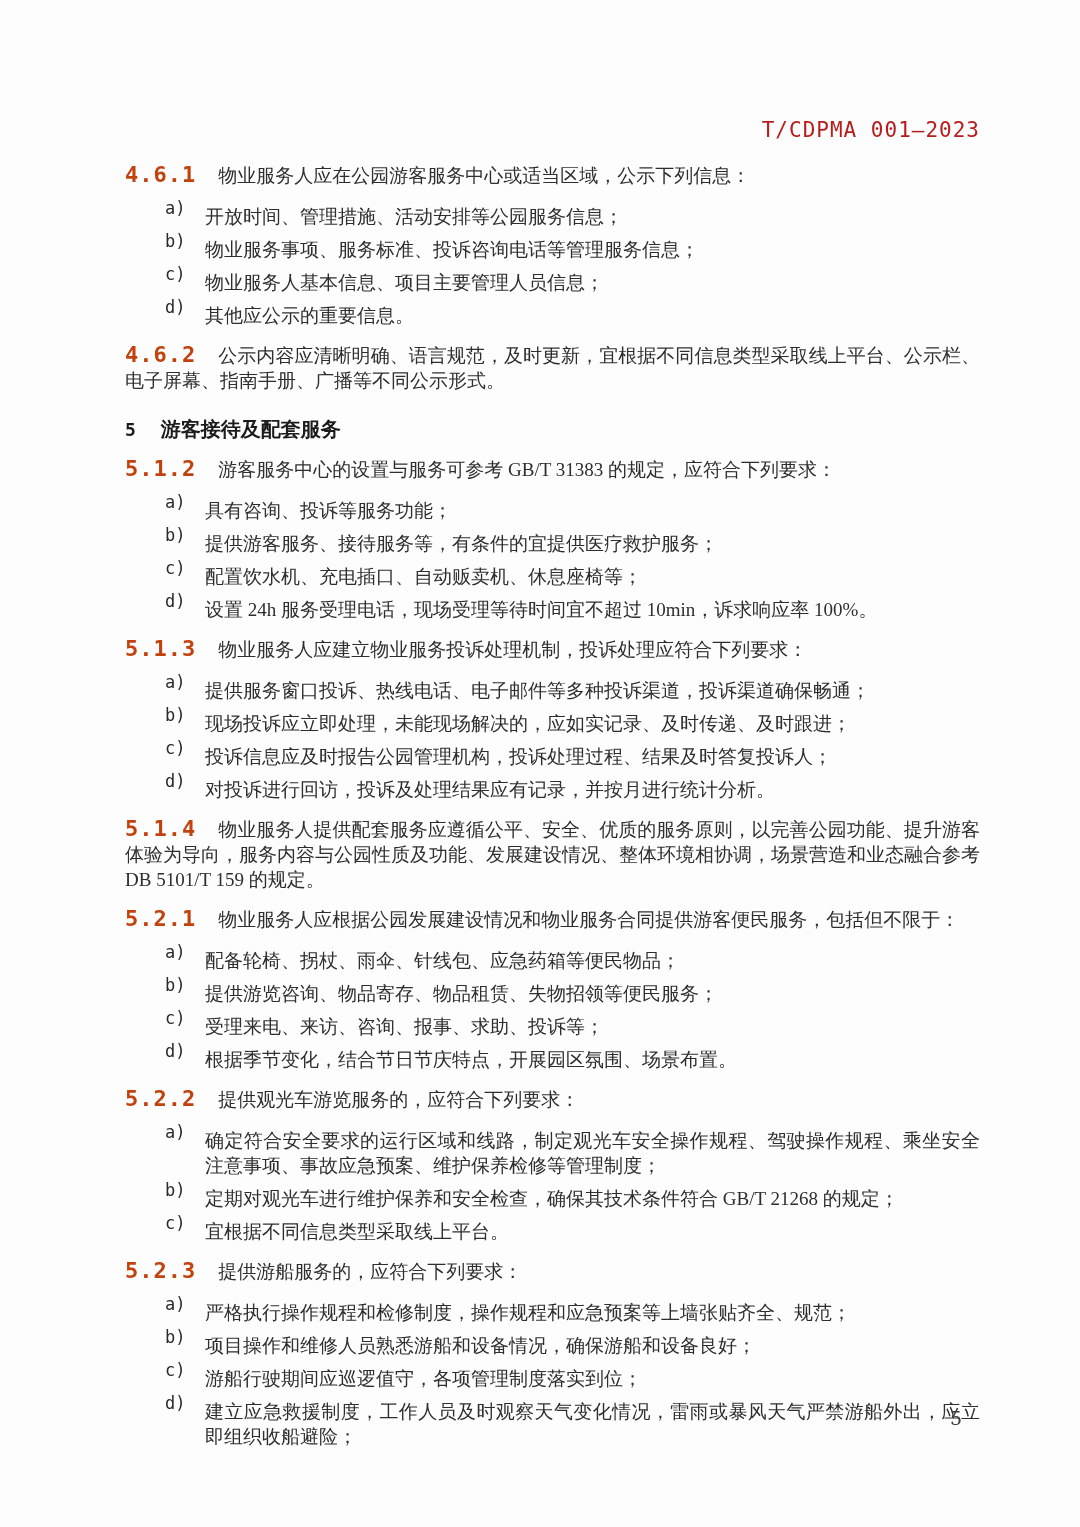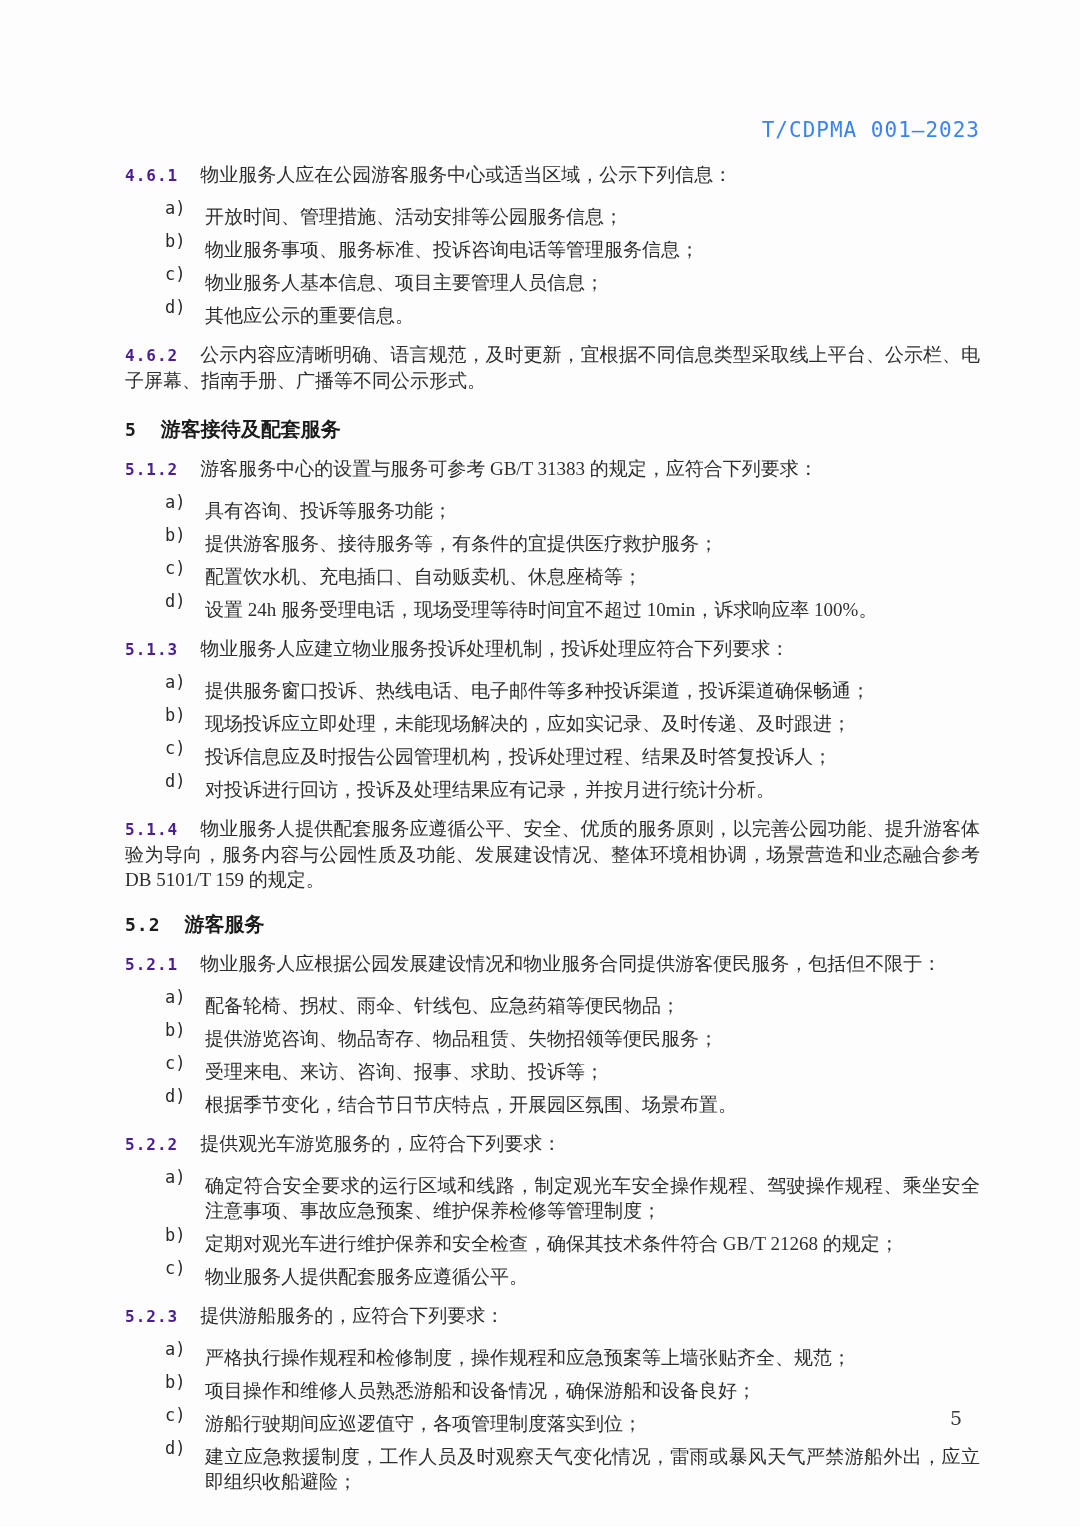--- a/index.html
+++ b/index.html
@@ -17,36 +17,36 @@
     padding: 118px 100px 0 125px;
     font-family: "Liberation Serif", "DejaVu Serif", serif;
     color: #2e2e2e;
     overflow: hidden;
   }
   .doc-header {
     text-align: right;
     font-family: "DejaVu Sans Mono", "Liberation Mono", monospace;
     font-size: 21px;
     letter-spacing: 1px;
-    color: #3b82f6;
+    color: #b91c1c;
     margin-bottom: 20px;
     white-space: nowrap;
   }
   .clause {
     font-size: 19px;
     line-height: 25px;
     text-align: justify;
     margin: 14px 0 0 0;
   }
   .cnum {
     font-family: "DejaVu Sans Mono", "Liberation Mono", monospace;
-    font-size: 16px;
+    font-size: 22px;
     font-weight: 600;
     letter-spacing: 1px;
-    color: #4c1d95;
+    color: #c2410c;
     margin-right: 22px;
     white-space: nowrap;
   }
   .list { margin: 8px 0 0 0; }
   .li {
     display: flex;
     font-size: 19px;
     line-height: 25px;
   }
   .marker {
@@ -172,24 +172,20 @@
     <div class="li">
       <span class="marker">d)</span>
         <span class="itext">对投诉进行回访，投诉及处理结果应有记录，并按月进行统计分析。</span>
     </div>
   </div>
 
   <p class="clause">
     <span class="cnum">5.1.4</span><span class="ctext">物业服务人提供配套服务应遵循公平、安全、优质的服务原则，以完善公园功能、提升游客体验为导向，服务内容与公园性质及功能、发展建设情况、整体环境相协调，场景营造和业态融合参考 DB 5101/T 159 的规定。</span>
   </p>
 
-  <h3 class="heading">
-    <span class="hnum">5.2</span>
-      <span class="htext">游客服务</span>
-  </h3>
 
   <p class="clause">
     <span class="cnum">5.2.1</span><span class="ctext">物业服务人应根据公园发展建设情况和物业服务合同提供游客便民服务，包括但不限于：</span>
   </p>
 
   <div class="list">
     <div class="li">
       <span class="marker">a)</span>
         <span class="itext">配备轮椅、拐杖、雨伞、针线包、应急药箱等便民物品；</span>
     </div>
@@ -215,21 +211,21 @@
     <div class="li">
       <span class="marker">a)</span>
         <span class="itext">确定符合安全要求的运行区域和线路，制定观光车安全操作规程、驾驶操作规程、乘坐安全注意事项、事故应急预案、维护保养检修等管理制度；</span>
     </div>
     <div class="li">
       <span class="marker">b)</span>
         <span class="itext">定期对观光车进行维护保养和安全检查，确保其技术条件符合 GB/T 21268 的规定；</span>
     </div>
     <div class="li">
       <span class="marker">c)</span>
-        <span class="itext">物业服务人提供配套服务应遵循公平。</span>
+        <span class="itext">宜根据不同信息类型采取线上平台。</span>
     </div>
   </div>
 
   <p class="clause">
     <span class="cnum">5.2.3</span><span class="ctext">提供游船服务的，应符合下列要求：</span>
   </p>
 
   <div class="list">
     <div class="li">
       <span class="marker">a)</span>

